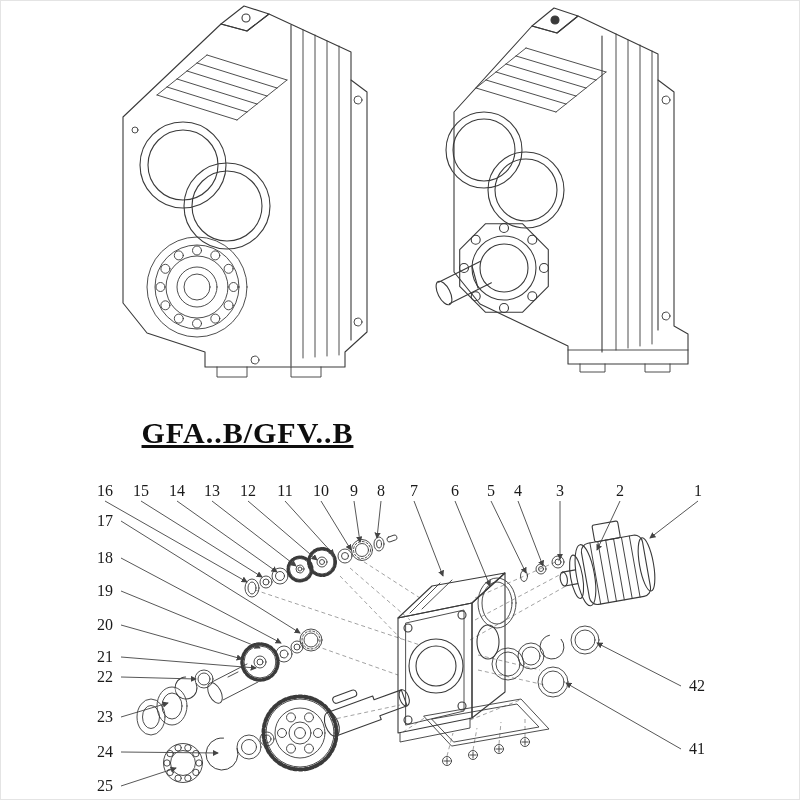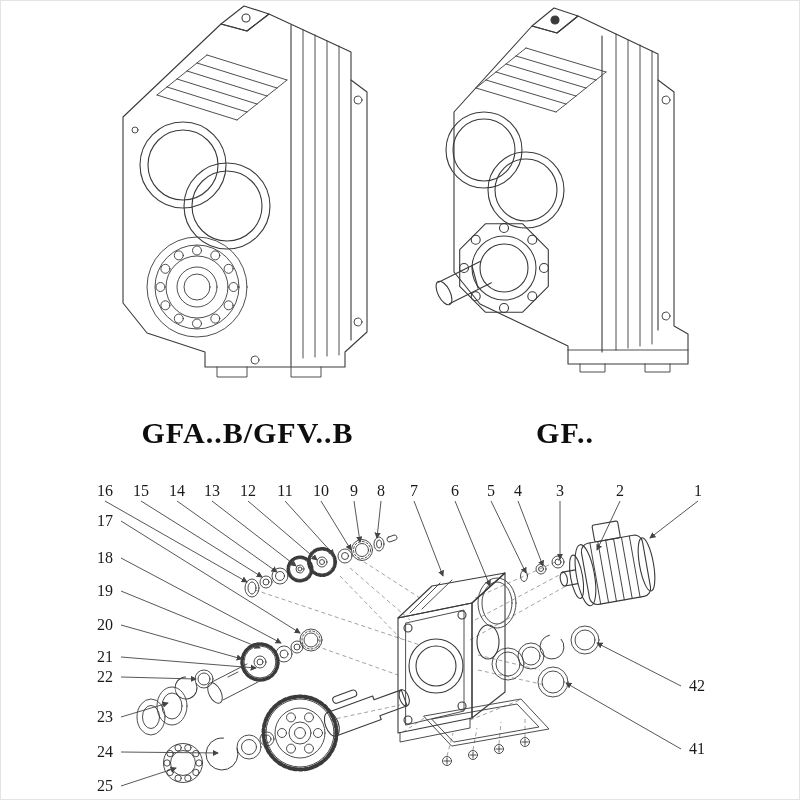--- a/index.html
+++ b/index.html
@@ -2,21 +2,21 @@
 <html><head>
 <meta charset="utf-8">
 <style>
   * { margin:0; padding:0; box-sizing:border-box; }
   html,body { width:800px; height:800px; background:#ffffff; overflow:hidden; }
   body { font-family:"Liberation Serif", serif; position:relative; }
   .page { position:absolute; inset:0; background:#ffffff; }
   .frame { position:absolute; inset:0; border:1px solid #e4e4e4; pointer-events:none; }
   .drawing { position:absolute; }
   .caption { position:absolute; text-align:center; font-weight:bold; font-size:30px;
-             color:#0e0e0e; letter-spacing:1px; font-family:"Liberation Serif", serif; }
+             color:#0e0e0e; letter-spacing:1px; font-family:"Liberation Serif", serif;text-decoration:underline; }
   svg { display:block; }
   svg text { font-family:"Liberation Serif", serif; font-size:16px; fill:#1a1a1a; text-anchor:middle; }
   .lineart { stroke:#3a3a3a; fill:none; stroke-width:1.1; stroke-linejoin:round; stroke-linecap:round; }
   .thin  { stroke-width:0.9; }
   .dash  { stroke:#8a8a8a; stroke-width:0.8; stroke-dasharray:4 3; fill:none; }
   .leader{ stroke:#444444; stroke-width:0.9; fill:none; }
   .teeth { fill:none; stroke:#3a3a3a; }
 </style>
 </head>
 <body>
@@ -134,21 +134,20 @@
         <circle cx="246" cy="316" r="4"></circle>
     </g>
     <g class="lineart thin">
       <path d="M148 350 L268 350"></path>
       <path d="M160 364 L160 372 L185 372 L185 364"></path>
       <path d="M225 364 L225 372 L250 372 L250 364"></path>
     </g>
   </svg>
 
   <div class="caption" style="left:105px; top:416px; width:285px">GFA..B/GFV..B</div>
-  <div class="caption" style="left:420px; top:416px; width:290px">GF..</div>
 
   <svg class="drawing" style="left:0; top:470px; width:800px; height:330px" viewBox="0 0 800 330">
     <defs>
       <marker id="arr" markerWidth="7" markerHeight="7" refX="6" refY="3.5" orient="auto">
         <path d="M0 0 L7 3.5 L0 7 Z" fill="#444"></path>
       </marker>
     </defs>
 
     <g class="dash">
       <path d="M358 88 L420 128"></path>

